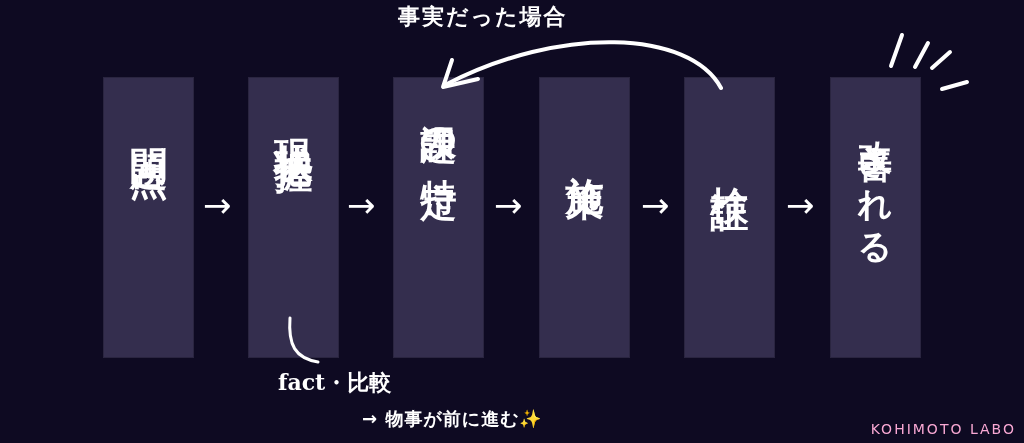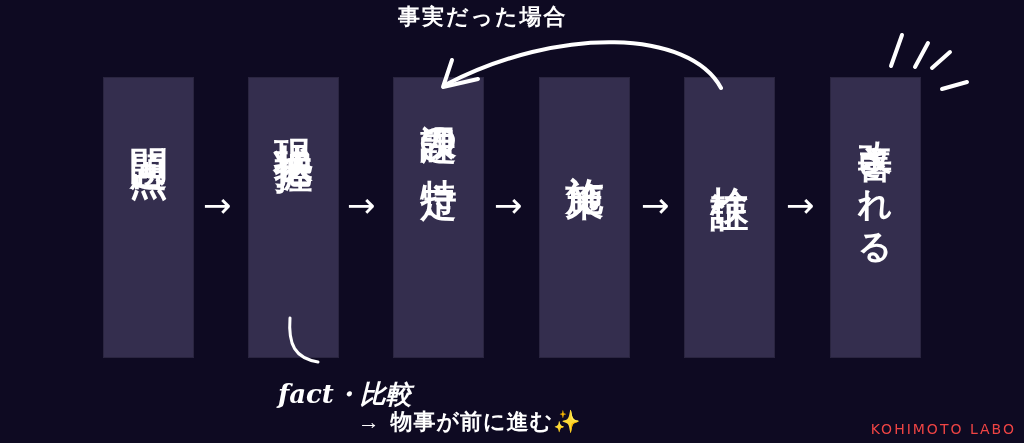--- a/index.html
+++ b/index.html
@@ -40,37 +40,35 @@
   }
   .top-label {
     position: absolute;
     left: 398px; top: 2px;
     font-size: 22px; font-weight: bold;
     letter-spacing: 2px;
   }
   .fact-note {
     position: absolute;
     left: 278px; top: 368px;
-    font-size: 26px; font-style: italic; font-weight: bold;
+    font-size: 22px; font-weight: bold;
     font-family: "DejaVu Serif", serif;
-    margin-top: 9px;
   }
   .bottom-caption {
     position: absolute;
     left: 362px; top: 407px;
-    font-size: 22px; font-weight: bold;
+    font-size: 18px; font-weight: bold;
     letter-spacing: 1px;
-    font-family: Liberation Mono, monospace;
   }
   .sparkle { color: #f5c84c; }
   .watermark {
     position: absolute;
     right: 8px; top: 421px;
     font-size: 14px;
-    color: #ef4444;
+    color: #f9a8d4;
     letter-spacing: 2px;
   }
   svg.overlay { position: absolute; left: 0; top: 0; pointer-events: none; }
 </style>
 </head>
 <body>
 
 <div class="top-label">事実だった場合</div>
 
 <div class="box" style="left:103px">

